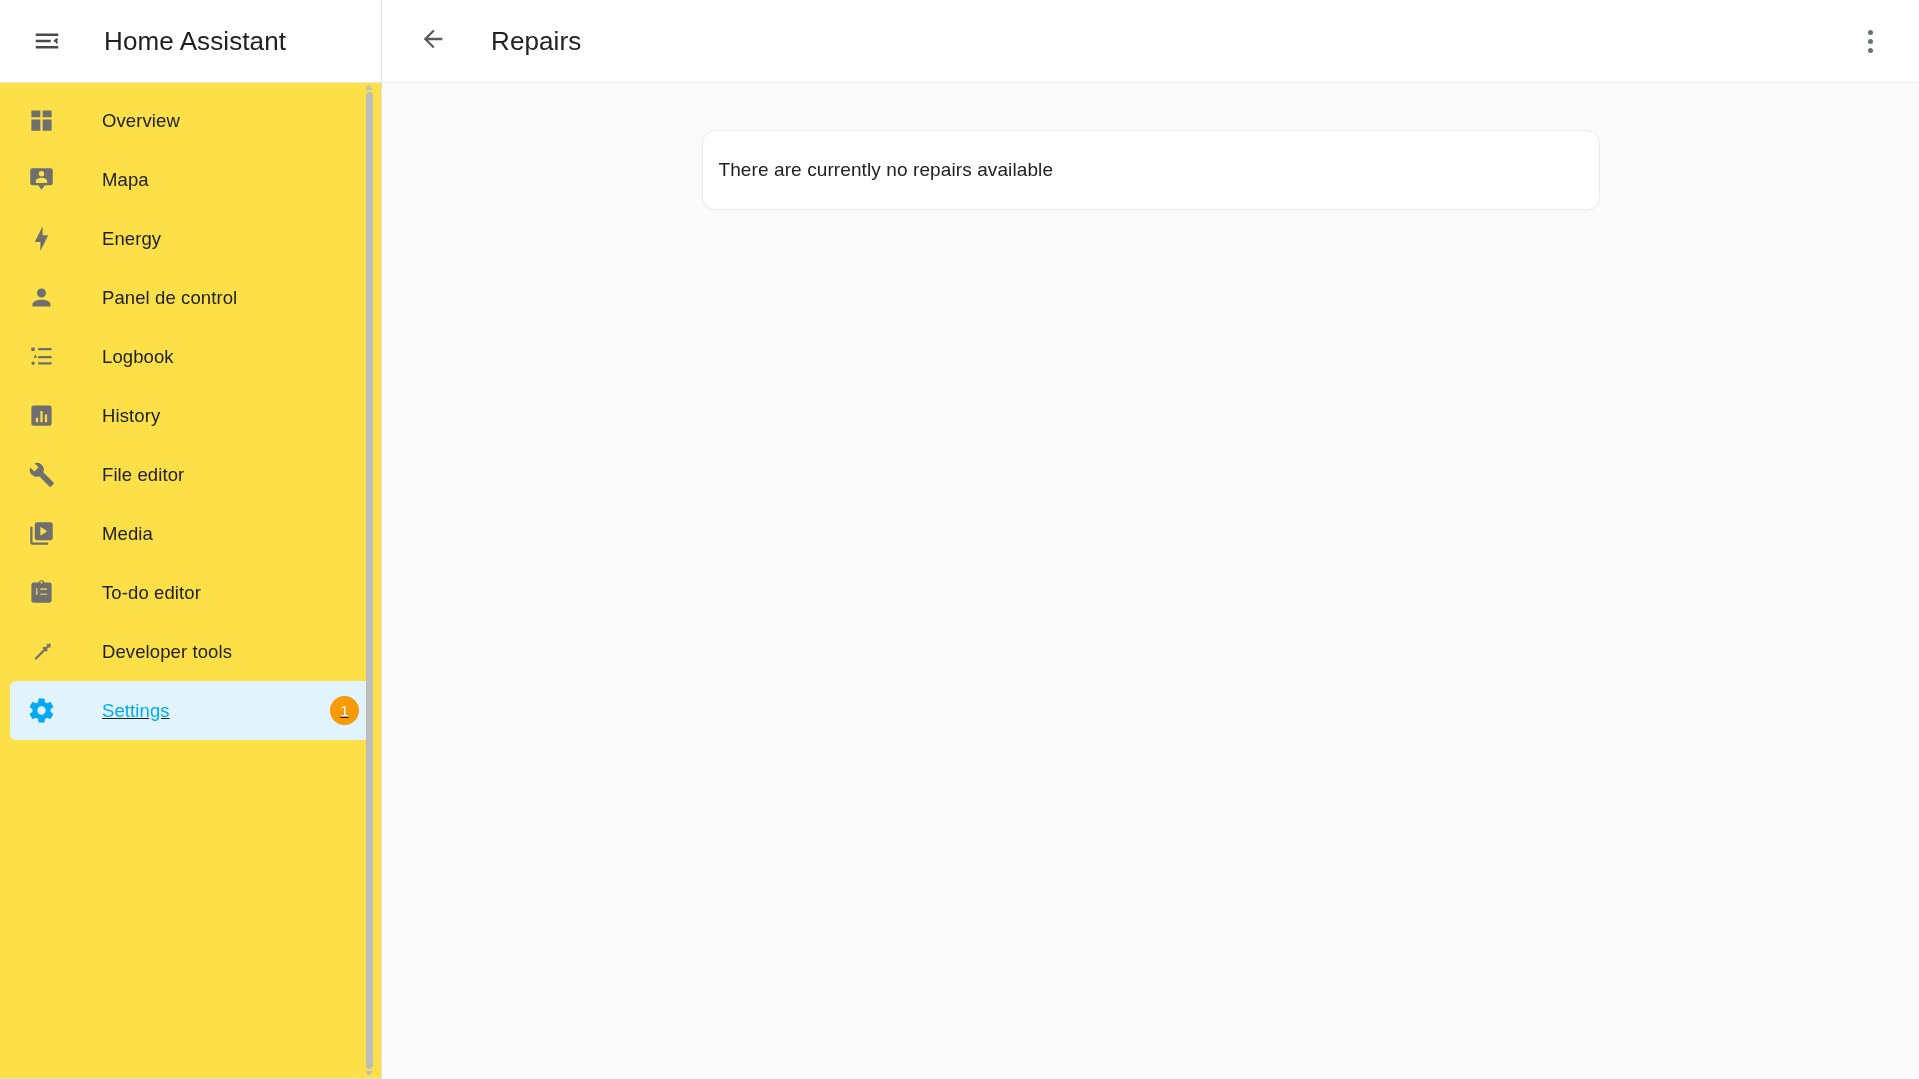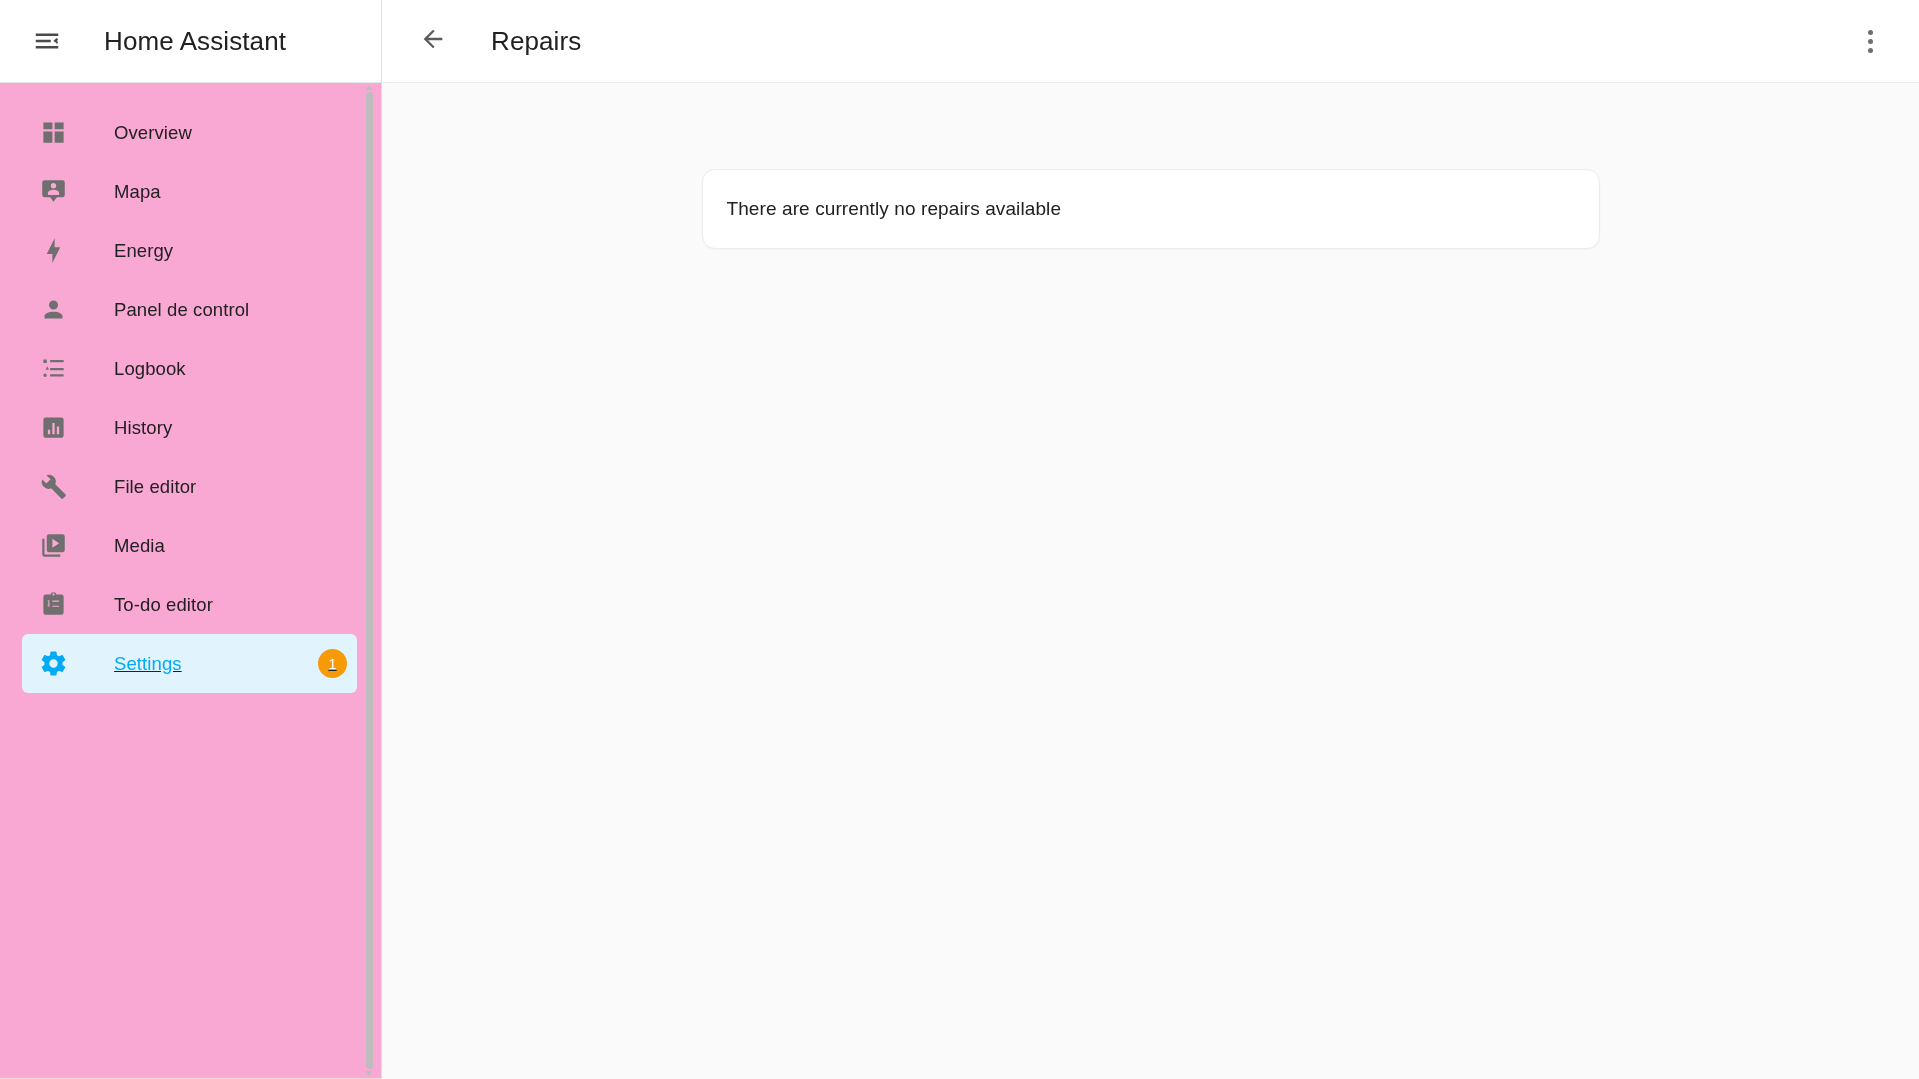--- a/index.html
+++ b/index.html
@@ -17,21 +17,21 @@
   .app {
     display: flex;
     width: 1919px;
     height: 1079px;
   }
 
   
   .sidebar {
     width: 382px;
     height: 1079px;
-    background: #f9a8d4;
+    background: #fde047;
     border-right: 1px solid #e0e0e0;
     display: flex;
     flex-direction: column;
     position: relative;
     flex: 0 0 382px;
   }
   .sidebar-header {
     height: 83px;
     flex: 0 0 83px;
     display: flex;
@@ -59,21 +59,21 @@
     letter-spacing: 0.1px;
     white-space: nowrap;
   }
 
   .nav-scroll {
     flex: 1 1 auto;
     overflow: hidden;
     position: relative;
     padding-top: 8px;
   }
-  .nav-list { padding: 0; margin: 12px; list-style: none; text-align: right; }
+  .nav-list { padding: 0; margin: 0; list-style: none; text-align: right; }
 
   .nav-item {
     display: flex;
     align-items: center;
     height: 59px;
     margin: 0 12px 0 10px;
     padding-left: 14px;
     padding-right: 10px;
     border-radius: 6px;
     cursor: pointer;
@@ -227,25 +227,24 @@
     display: flex;
     justify-content: center;
     overflow: hidden;
   }
   .card {
     width: 898px;
     background: #ffffff;
     border: 1px solid #ececec;
     border-radius: 13px;
     box-shadow: 0 1px 2px rgba(0,0,0,0.03);
-    padding: 28px 24px;
+    padding: 28px 16px;
     height: 80px;
     display: flex;
     align-items: center;
-    margin-top: 39px;
   }
   .card-text {
     font-size: 19px;
     color: #212121;
     letter-spacing: 0.1px;
   }
 
   .dots {
     display: flex;
     flex-direction: column;
@@ -354,20 +353,28 @@
 
         <li class="nav-item">
           <span class="nav-icon">
             <svg width="27" height="27" viewBox="0 0 24 24">
                 <path fill="currentColor" d="M19 3h-4.2a3 3 0 0 0-5.6 0H5a2 2 0 0 0-2 2v14a2 2 0 0 0 2 2h14a2 2 0 0 0 2-2V5a2 2 0 0 0-2-2m-7-1a1 1 0 1 1 0 2 1 1 0 0 1 0-2M7.5 8.2h.8V11h-.9V9h-.6v-.5l.7-.3M11 8.5h6v1h-6v-1m-3.8 4.7h1.5v.6H6.8v-.8l.9-.7c.2-.2.2-.4 0-.5-.2-.1-.4 0-.4.2h-.6c0-.6.5-.9 1-.9s1 .3 1 .8c0 .3-.2.5-.5.8l-.6.5M11 13h6v1h-6v-1Z"></path>
               </svg>
           </span>
           <span class="nav-label">To-do editor</span>
         </li>
 
+        <li class="nav-item">
+          <span class="nav-icon">
+            <svg width="27" height="27" viewBox="0 0 24 24">
+                <path fill="currentColor" d="m19.2 4.6-1.3 1.3-1-1-.7.7 1 1-1.9 1.9-1-1-1.4 1.4 1 1-8 8 1.4 1.4 8-8 1 1 1.4-1.4-1-1 1.9-1.9 1 1 .7-.7-1-1 1.3-1.3-1.4-1.4Z"></path>
+              </svg>
+          </span>
+          <span class="nav-label">Developer tools</span>
+        </li>
 
         <li class="nav-item active">
           <span class="nav-icon">
             <svg width="29" height="29" viewBox="0 0 24 24">
                 <path fill="currentColor" d="M12 15.5A3.5 3.5 0 0 1 8.5 12 3.5 3.5 0 0 1 12 8.5a3.5 3.5 0 0 1 3.5 3.5 3.5 3.5 0 0 1-3.5 3.5m7.43-2.53c.04-.32.07-.64.07-.97 0-.33-.03-.66-.07-1l2.11-1.63c.19-.15.24-.42.12-.64l-2-3.46c-.12-.22-.39-.31-.61-.22l-2.49 1c-.52-.39-1.06-.73-1.69-.98l-.37-2.65A.506.506 0 0 0 14 2h-4c-.25 0-.46.18-.5.42l-.37 2.65c-.63.25-1.17.59-1.69.98l-2.49-1c-.22-.09-.49 0-.61.22l-2 3.46c-.13.22-.07.49.12.64L4.57 11c-.04.34-.07.67-.07 1 0 .33.03.65.07.97l-2.11 1.66c-.19.15-.25.42-.12.64l2 3.46c.12.22.39.3.61.22l2.49-1.01c.52.4 1.06.74 1.69.99l.37 2.65c.04.24.25.42.5.42h4c.25 0 .46-.18.5-.42l.37-2.65c.63-.26 1.17-.59 1.69-.99l2.49 1.01c.22.08.49 0 .61-.22l2-3.46c.12-.22.07-.49-.12-.64l-2.11-1.66Z"></path>
               </svg>
           </span>
           <span class="nav-label">Settings</span>
           <span class="badge">1</span>
         </li>

